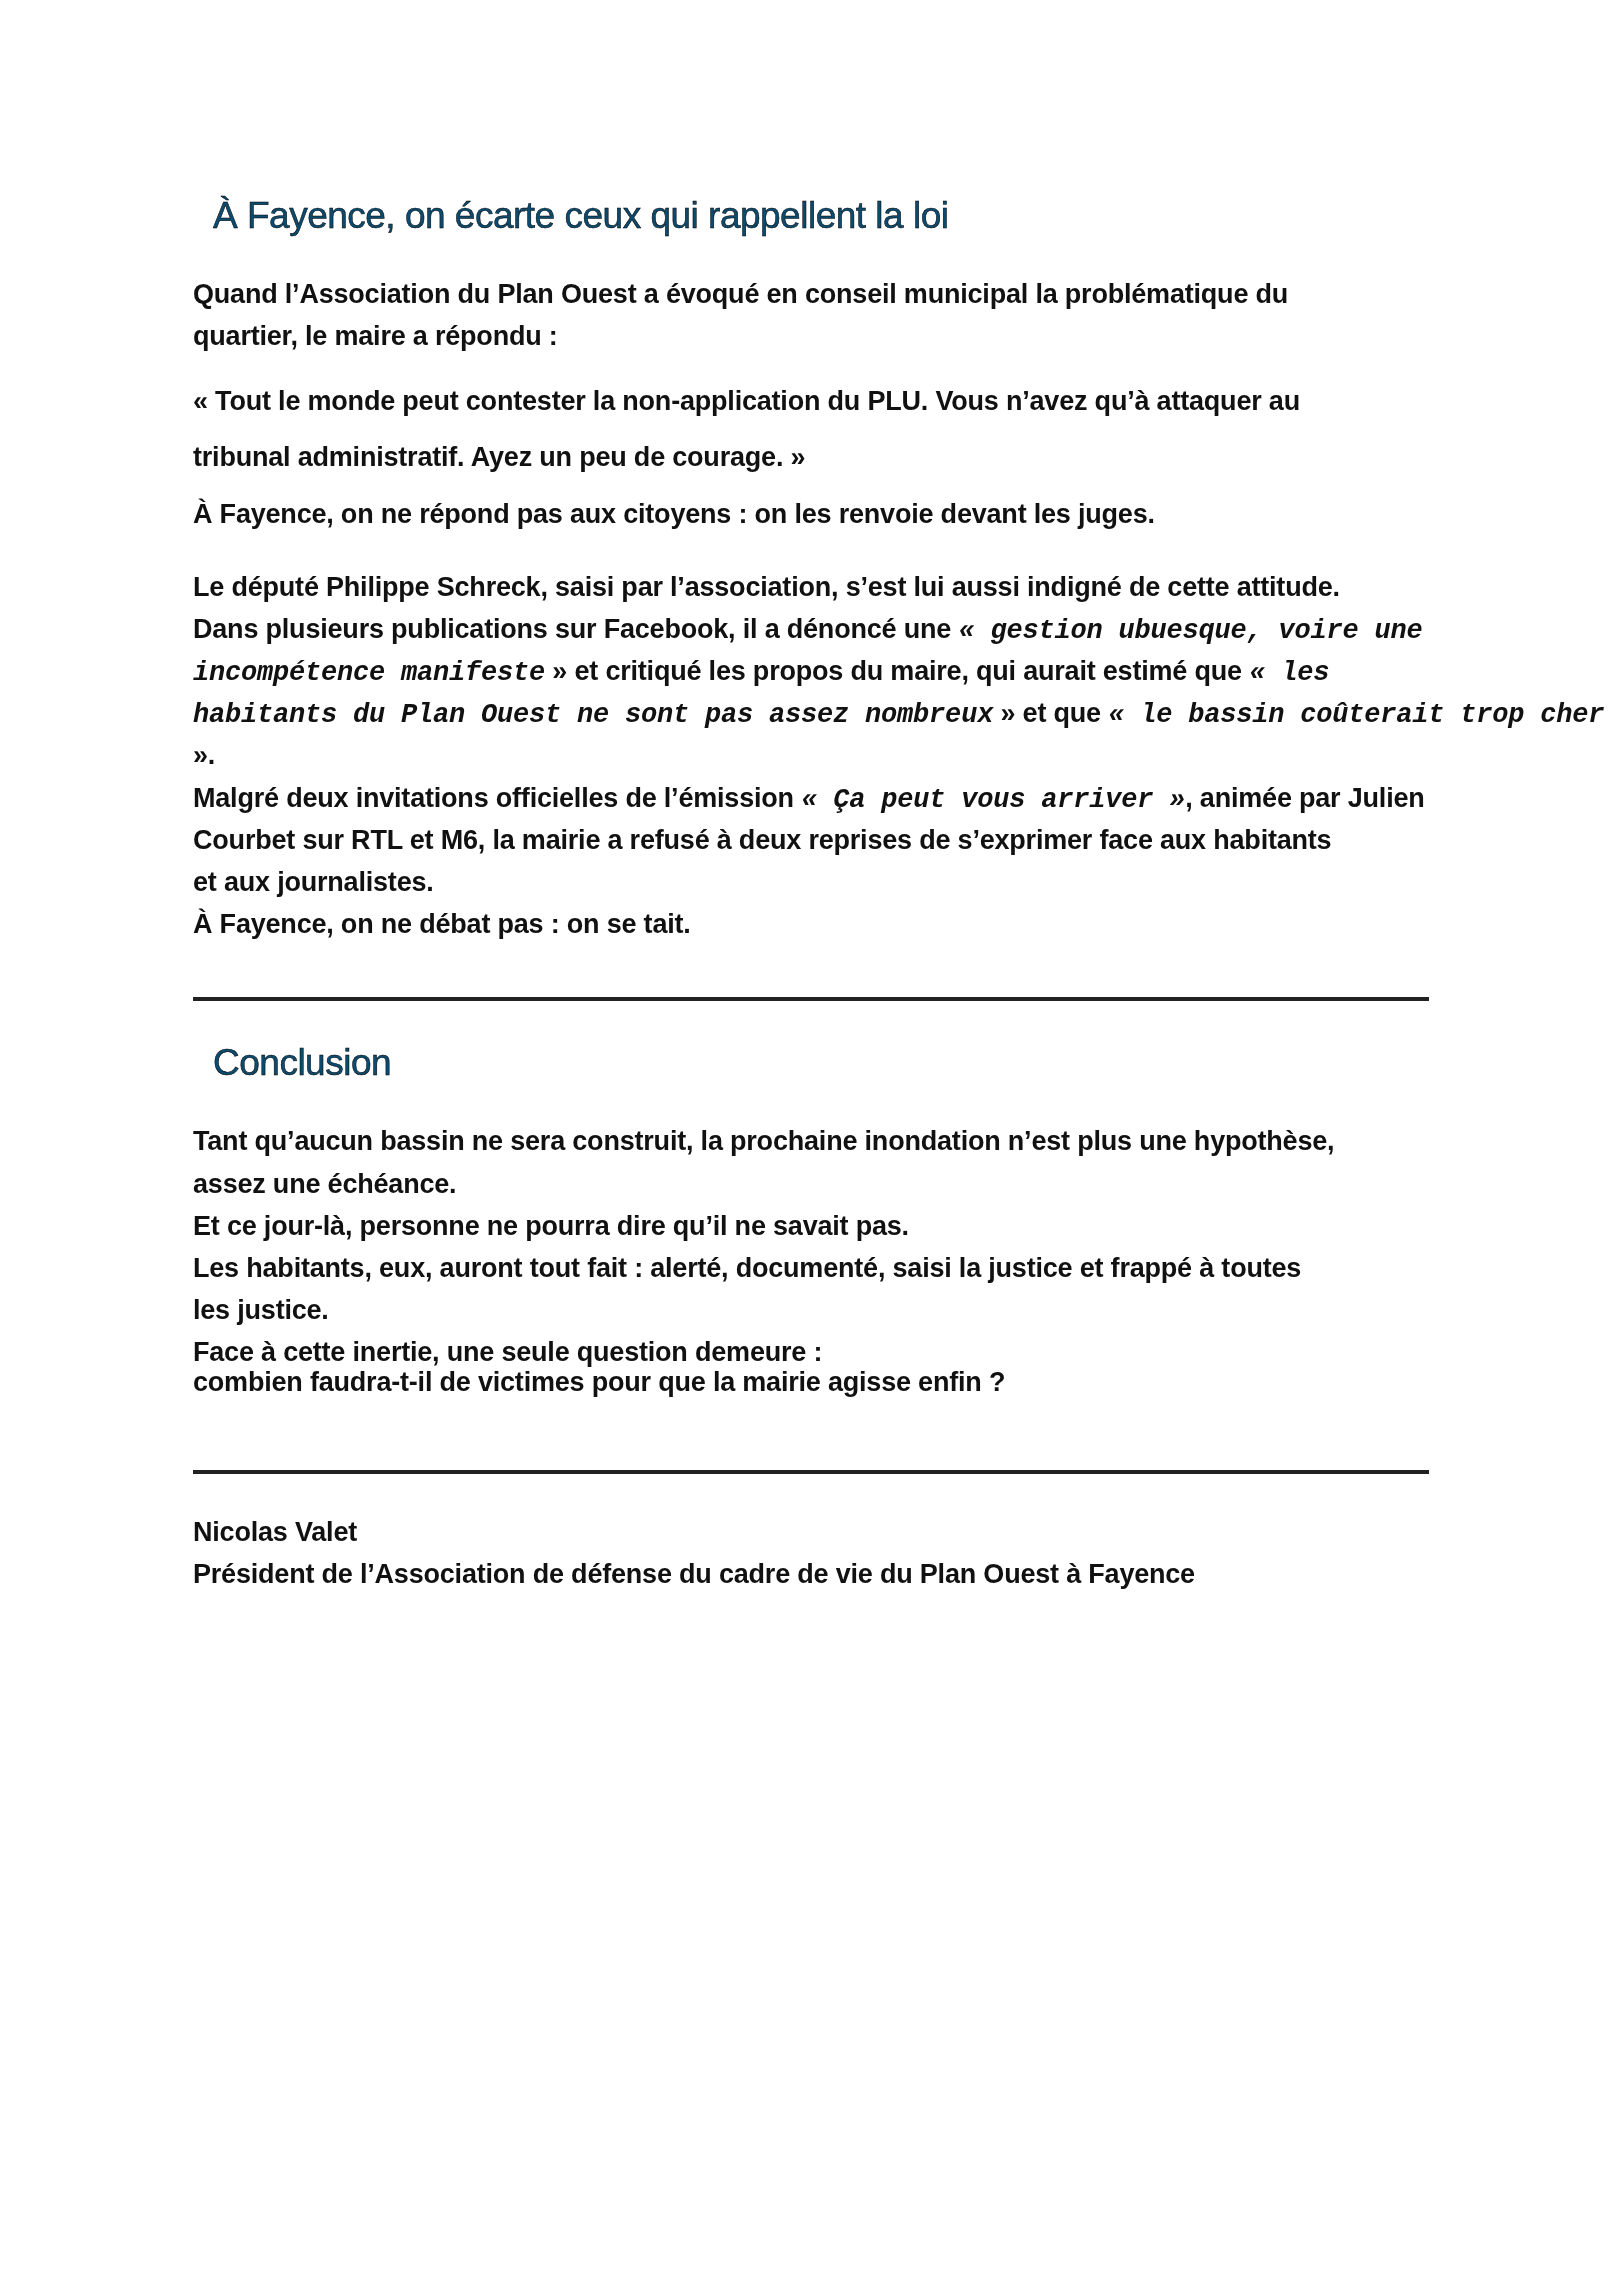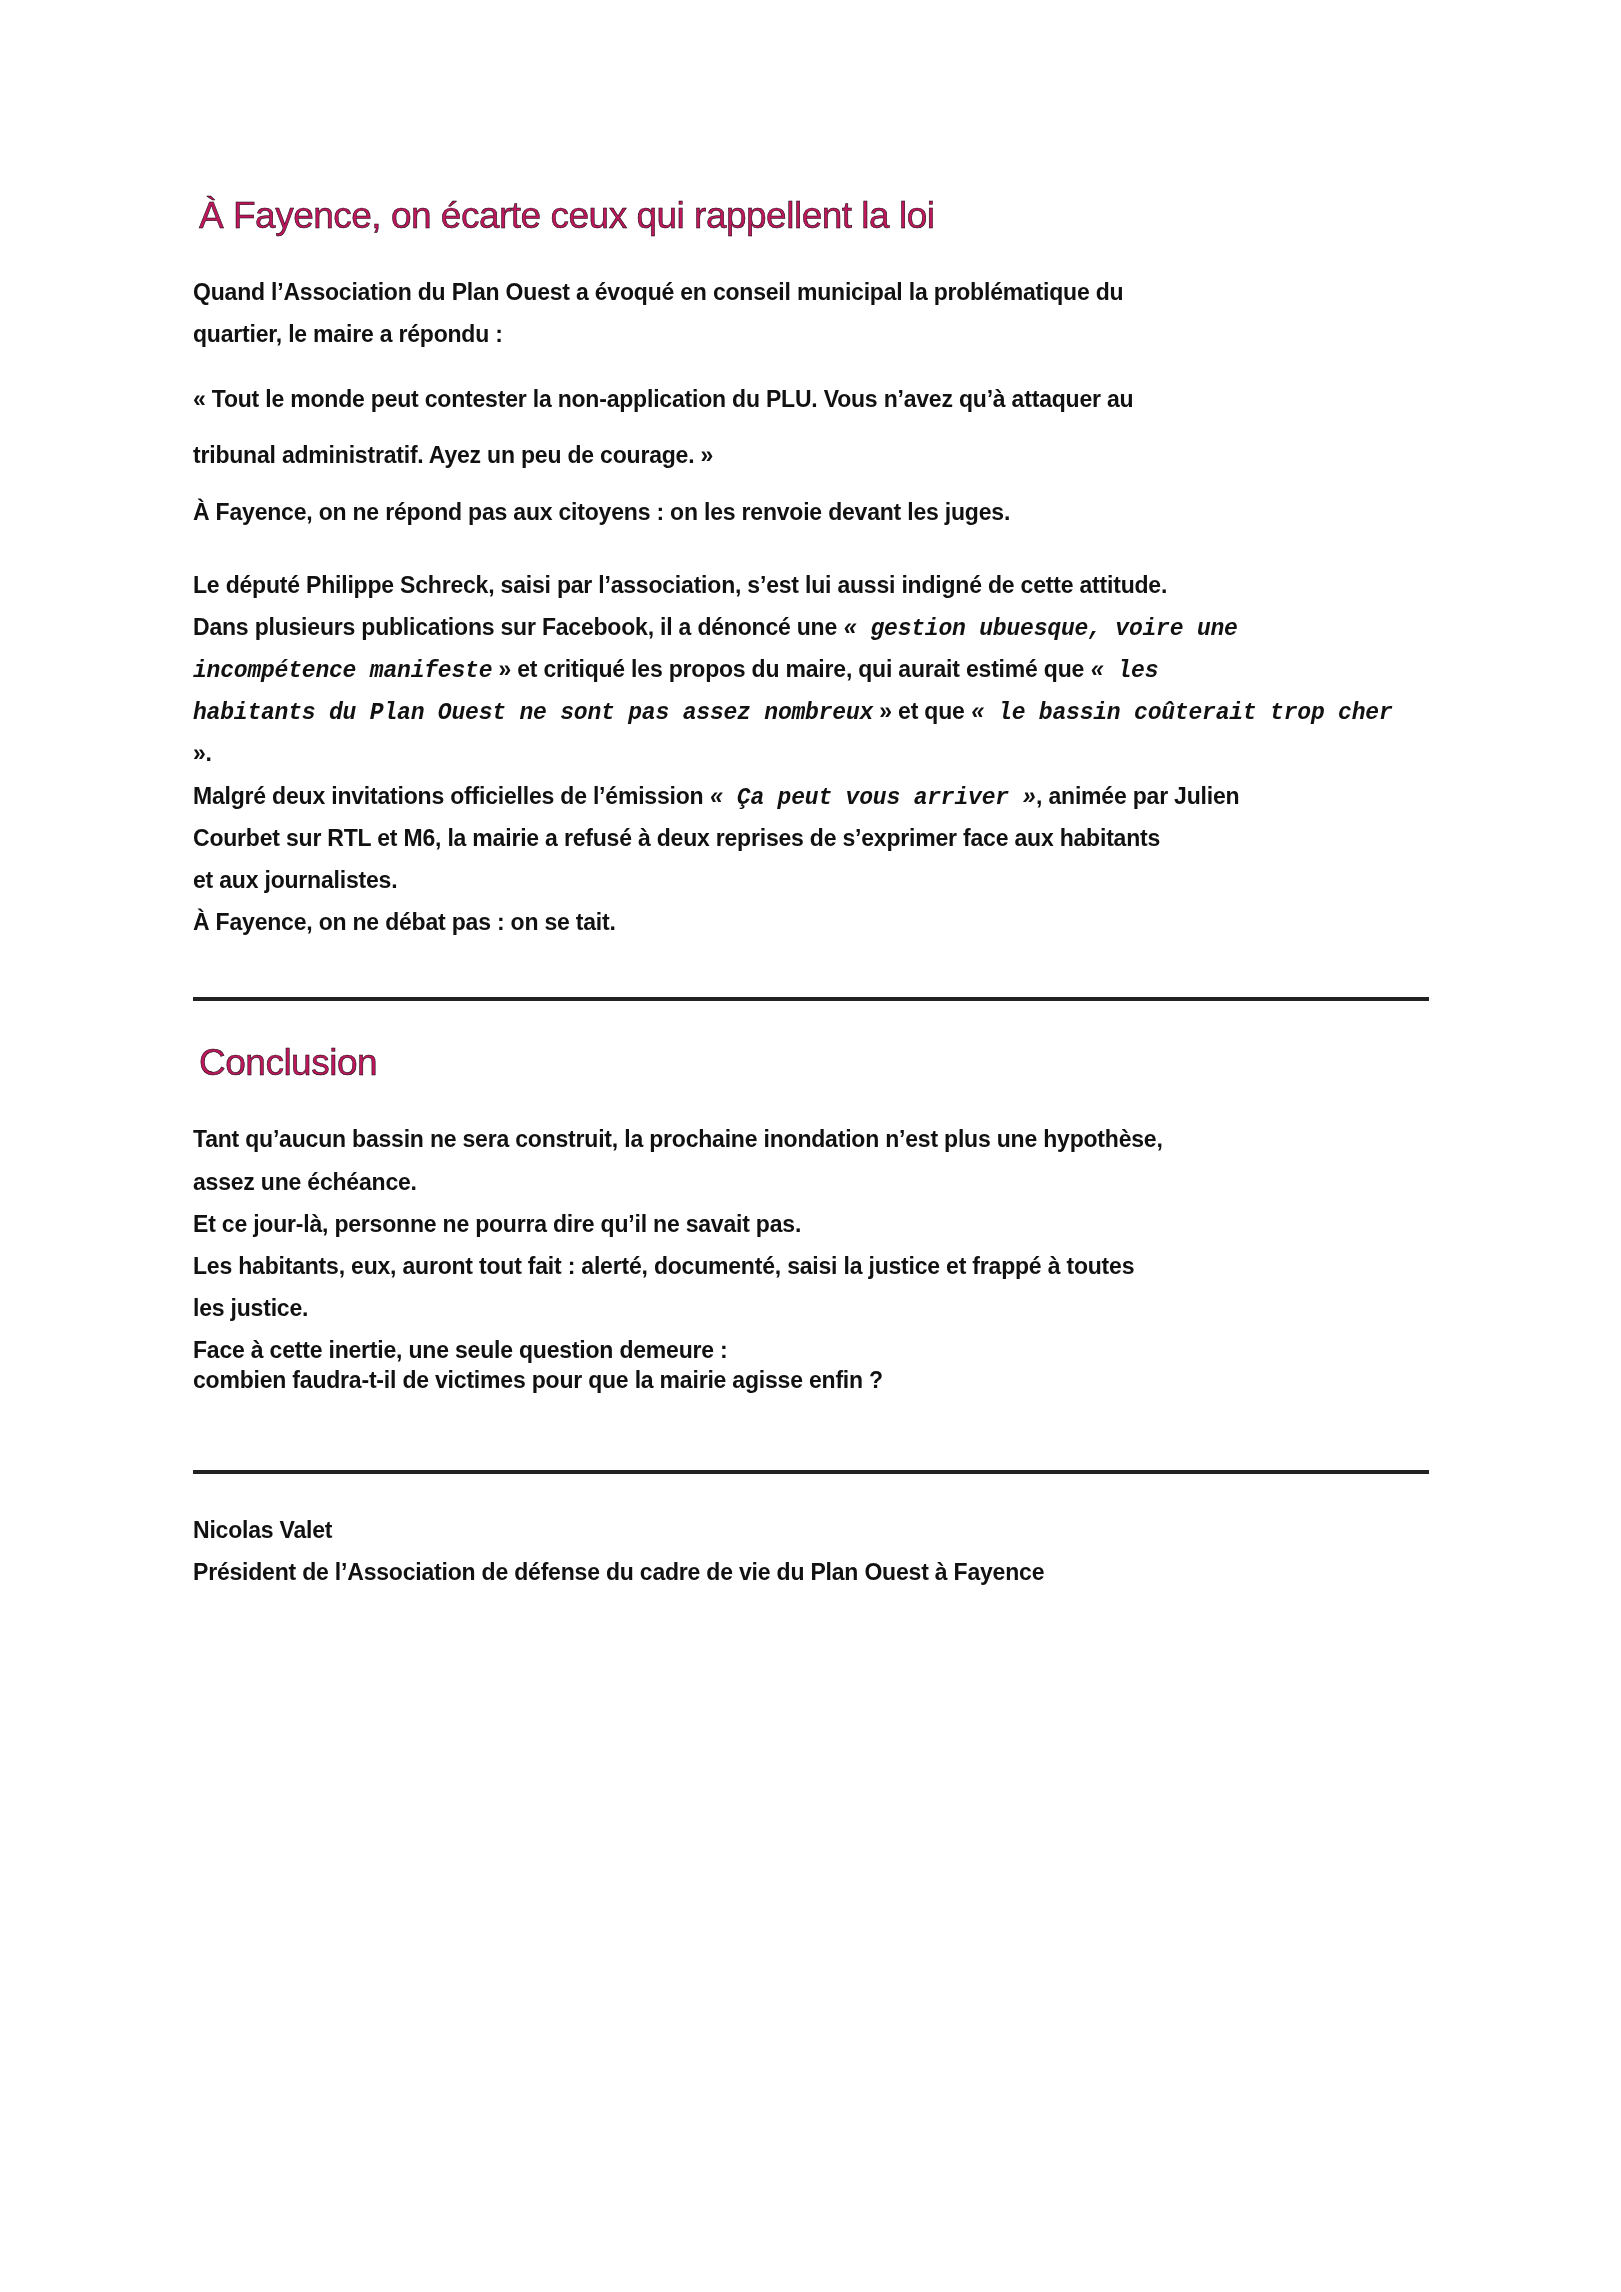--- a/index.html
+++ b/index.html
@@ -1,21 +1,21 @@
 <!DOCTYPE html>
 <html style="font-size:14.3px"><head>
 <meta charset="utf-8">
 <style>
   html, body { margin:0; padding:0; background:#ffffff; }
   body { width:1621px; height:2293px; position:relative; overflow:hidden;
          font-family:"Liberation Sans", sans-serif; color:#111111; }
-  .h { position:absolute; left:199px; font-family:"Liberation Sans", sans-serif;
-       font-weight:normal; font-size:37px; color:#be185d; white-space:nowrap;
+  .h { position:absolute; left:213px; font-family:"Liberation Sans", sans-serif;
+       font-weight:normal; font-size:37px; color:#0c4a6e; white-space:nowrap;
        letter-spacing:-0.5px; -webkit-text-stroke:0.5px #000; }
-  .ln { position:absolute; left:193px; font-size:23px; font-weight:bold;
+  .ln { position:absolute; left:193px; font-size:27px; font-weight:bold;
         white-space:nowrap; line-height:1; color:#111; letter-spacing:-0.2px;
         transform-origin:left center; }
   .ln i, .ln .it { font-style:italic;font-family:Liberation Mono, monospace; }
   .rule { position:absolute; left:193px; width:1236px; height:3.6px; background:#222; }
 </style>
 </head>
 <body>
 
 <div class="h" style="top:195px">À Fayence, on écarte ceux qui rappellent la loi</div>
 

